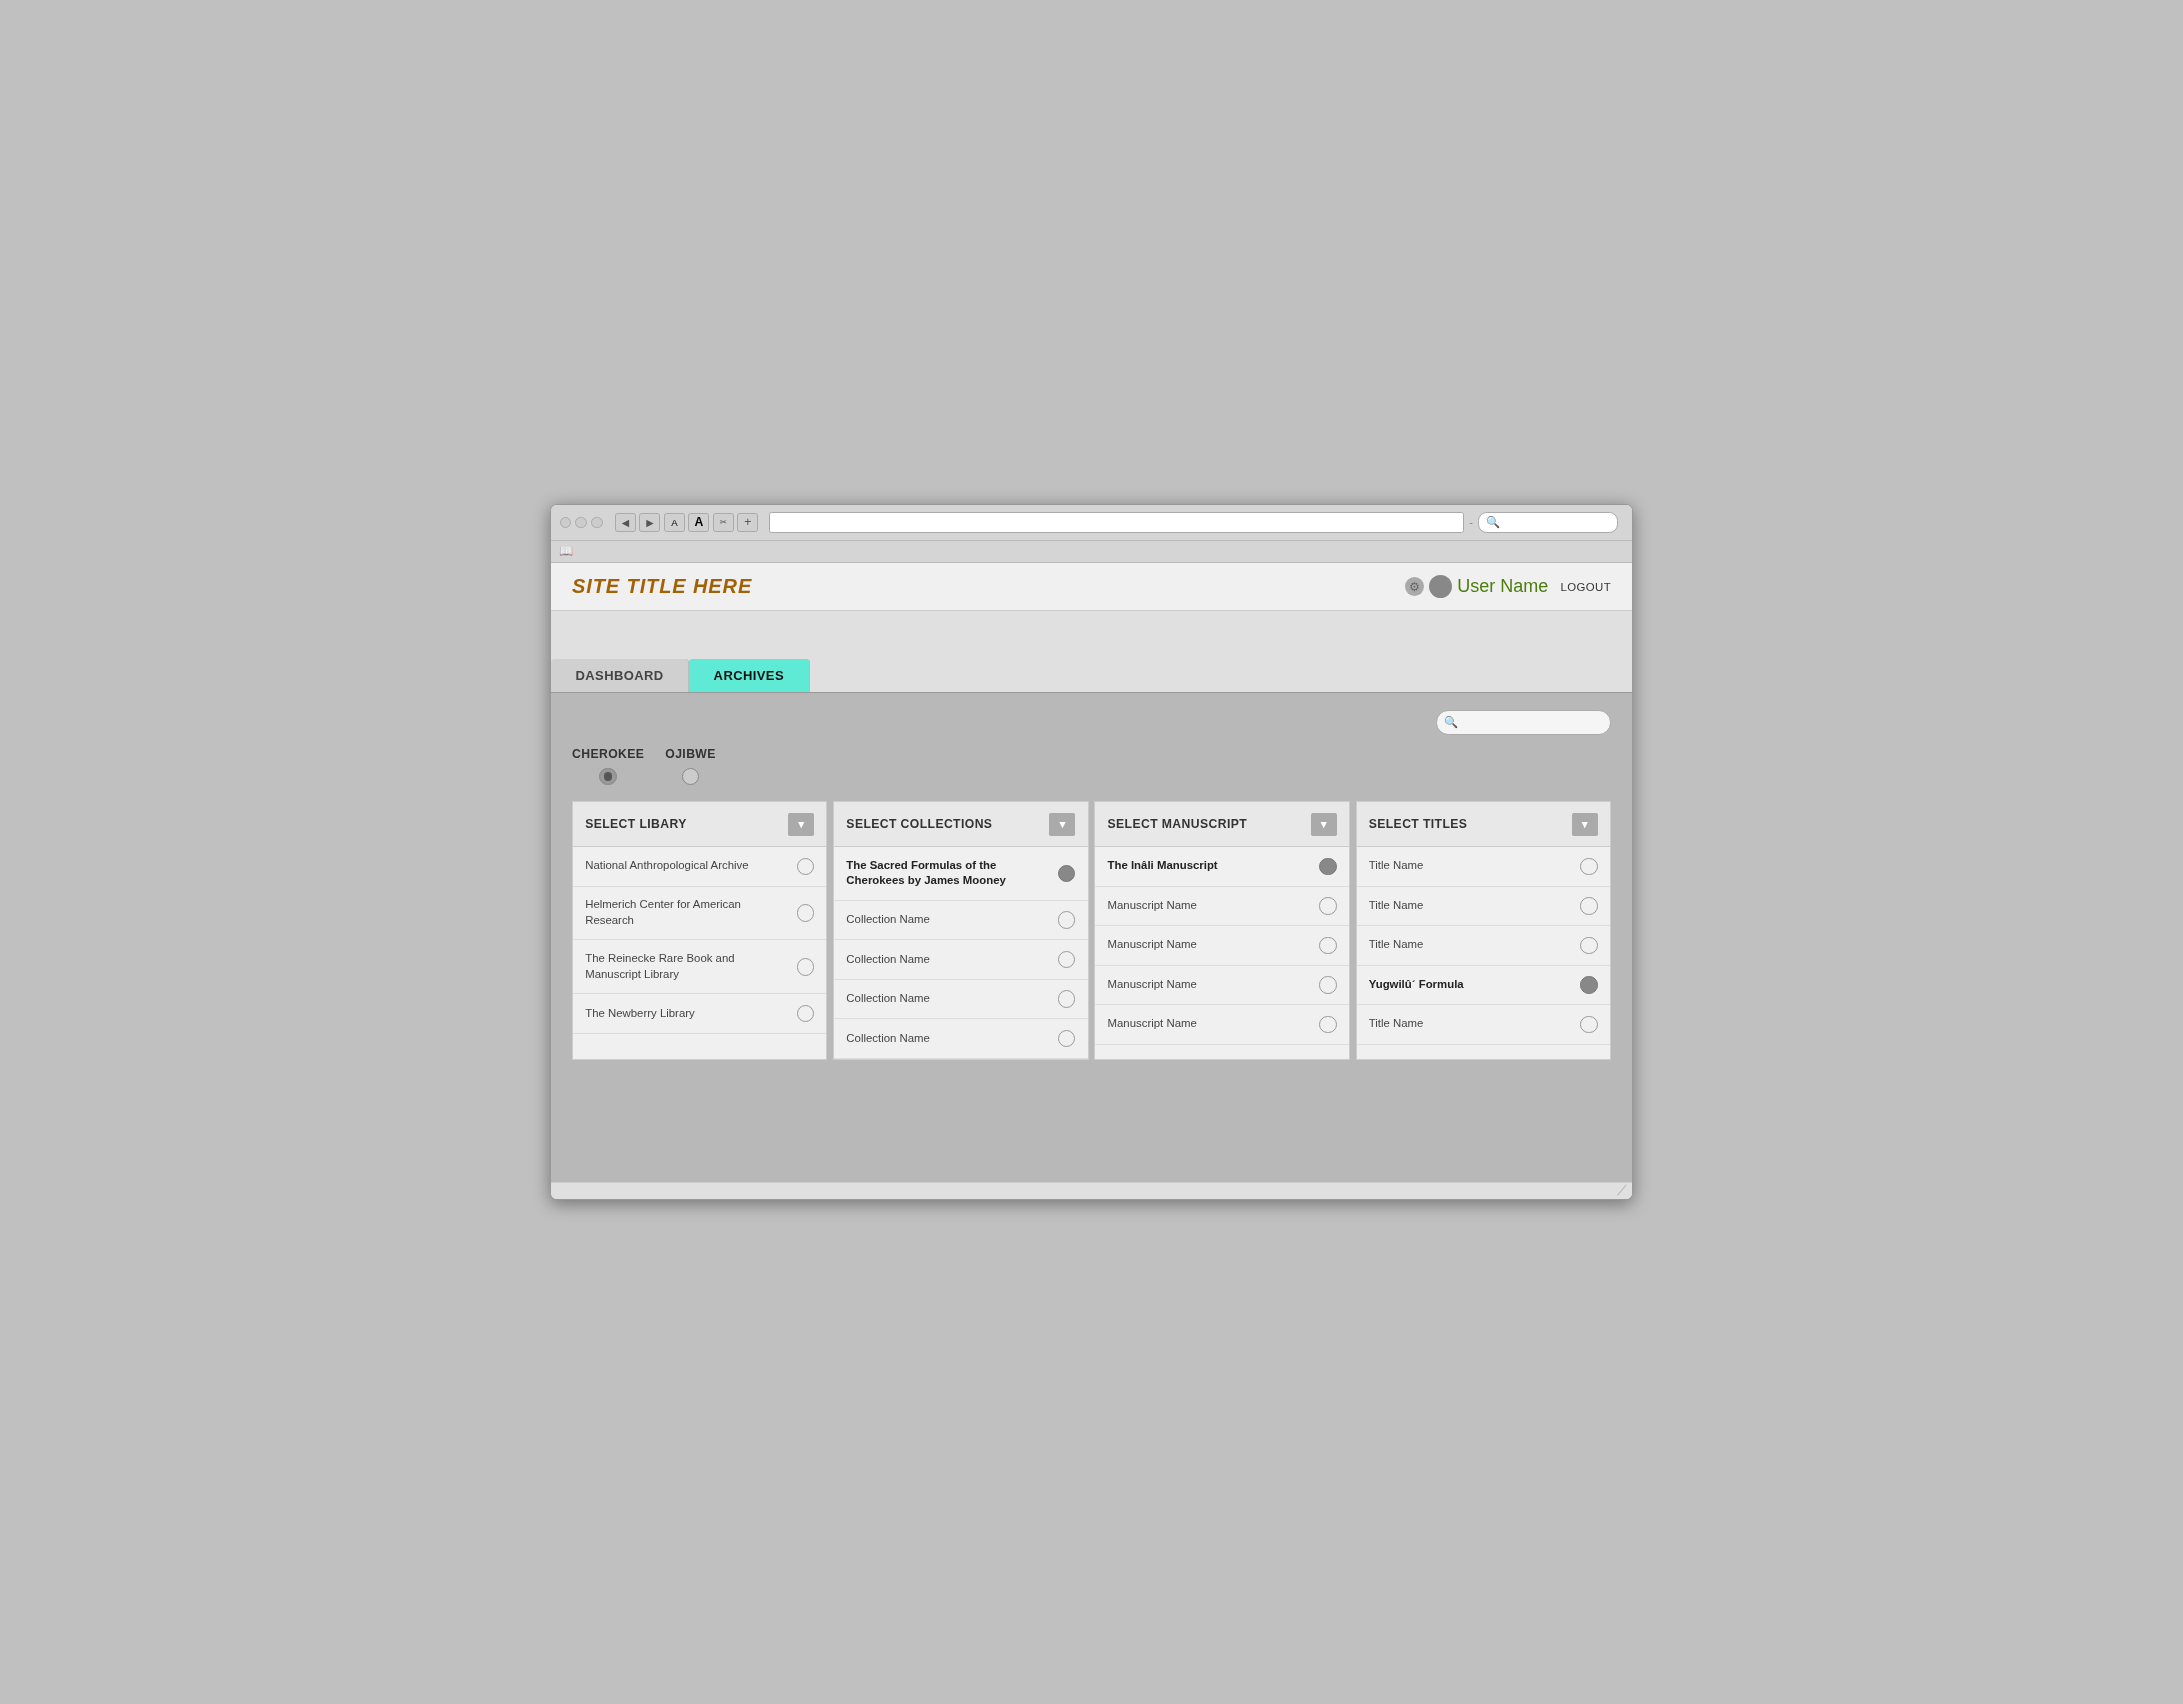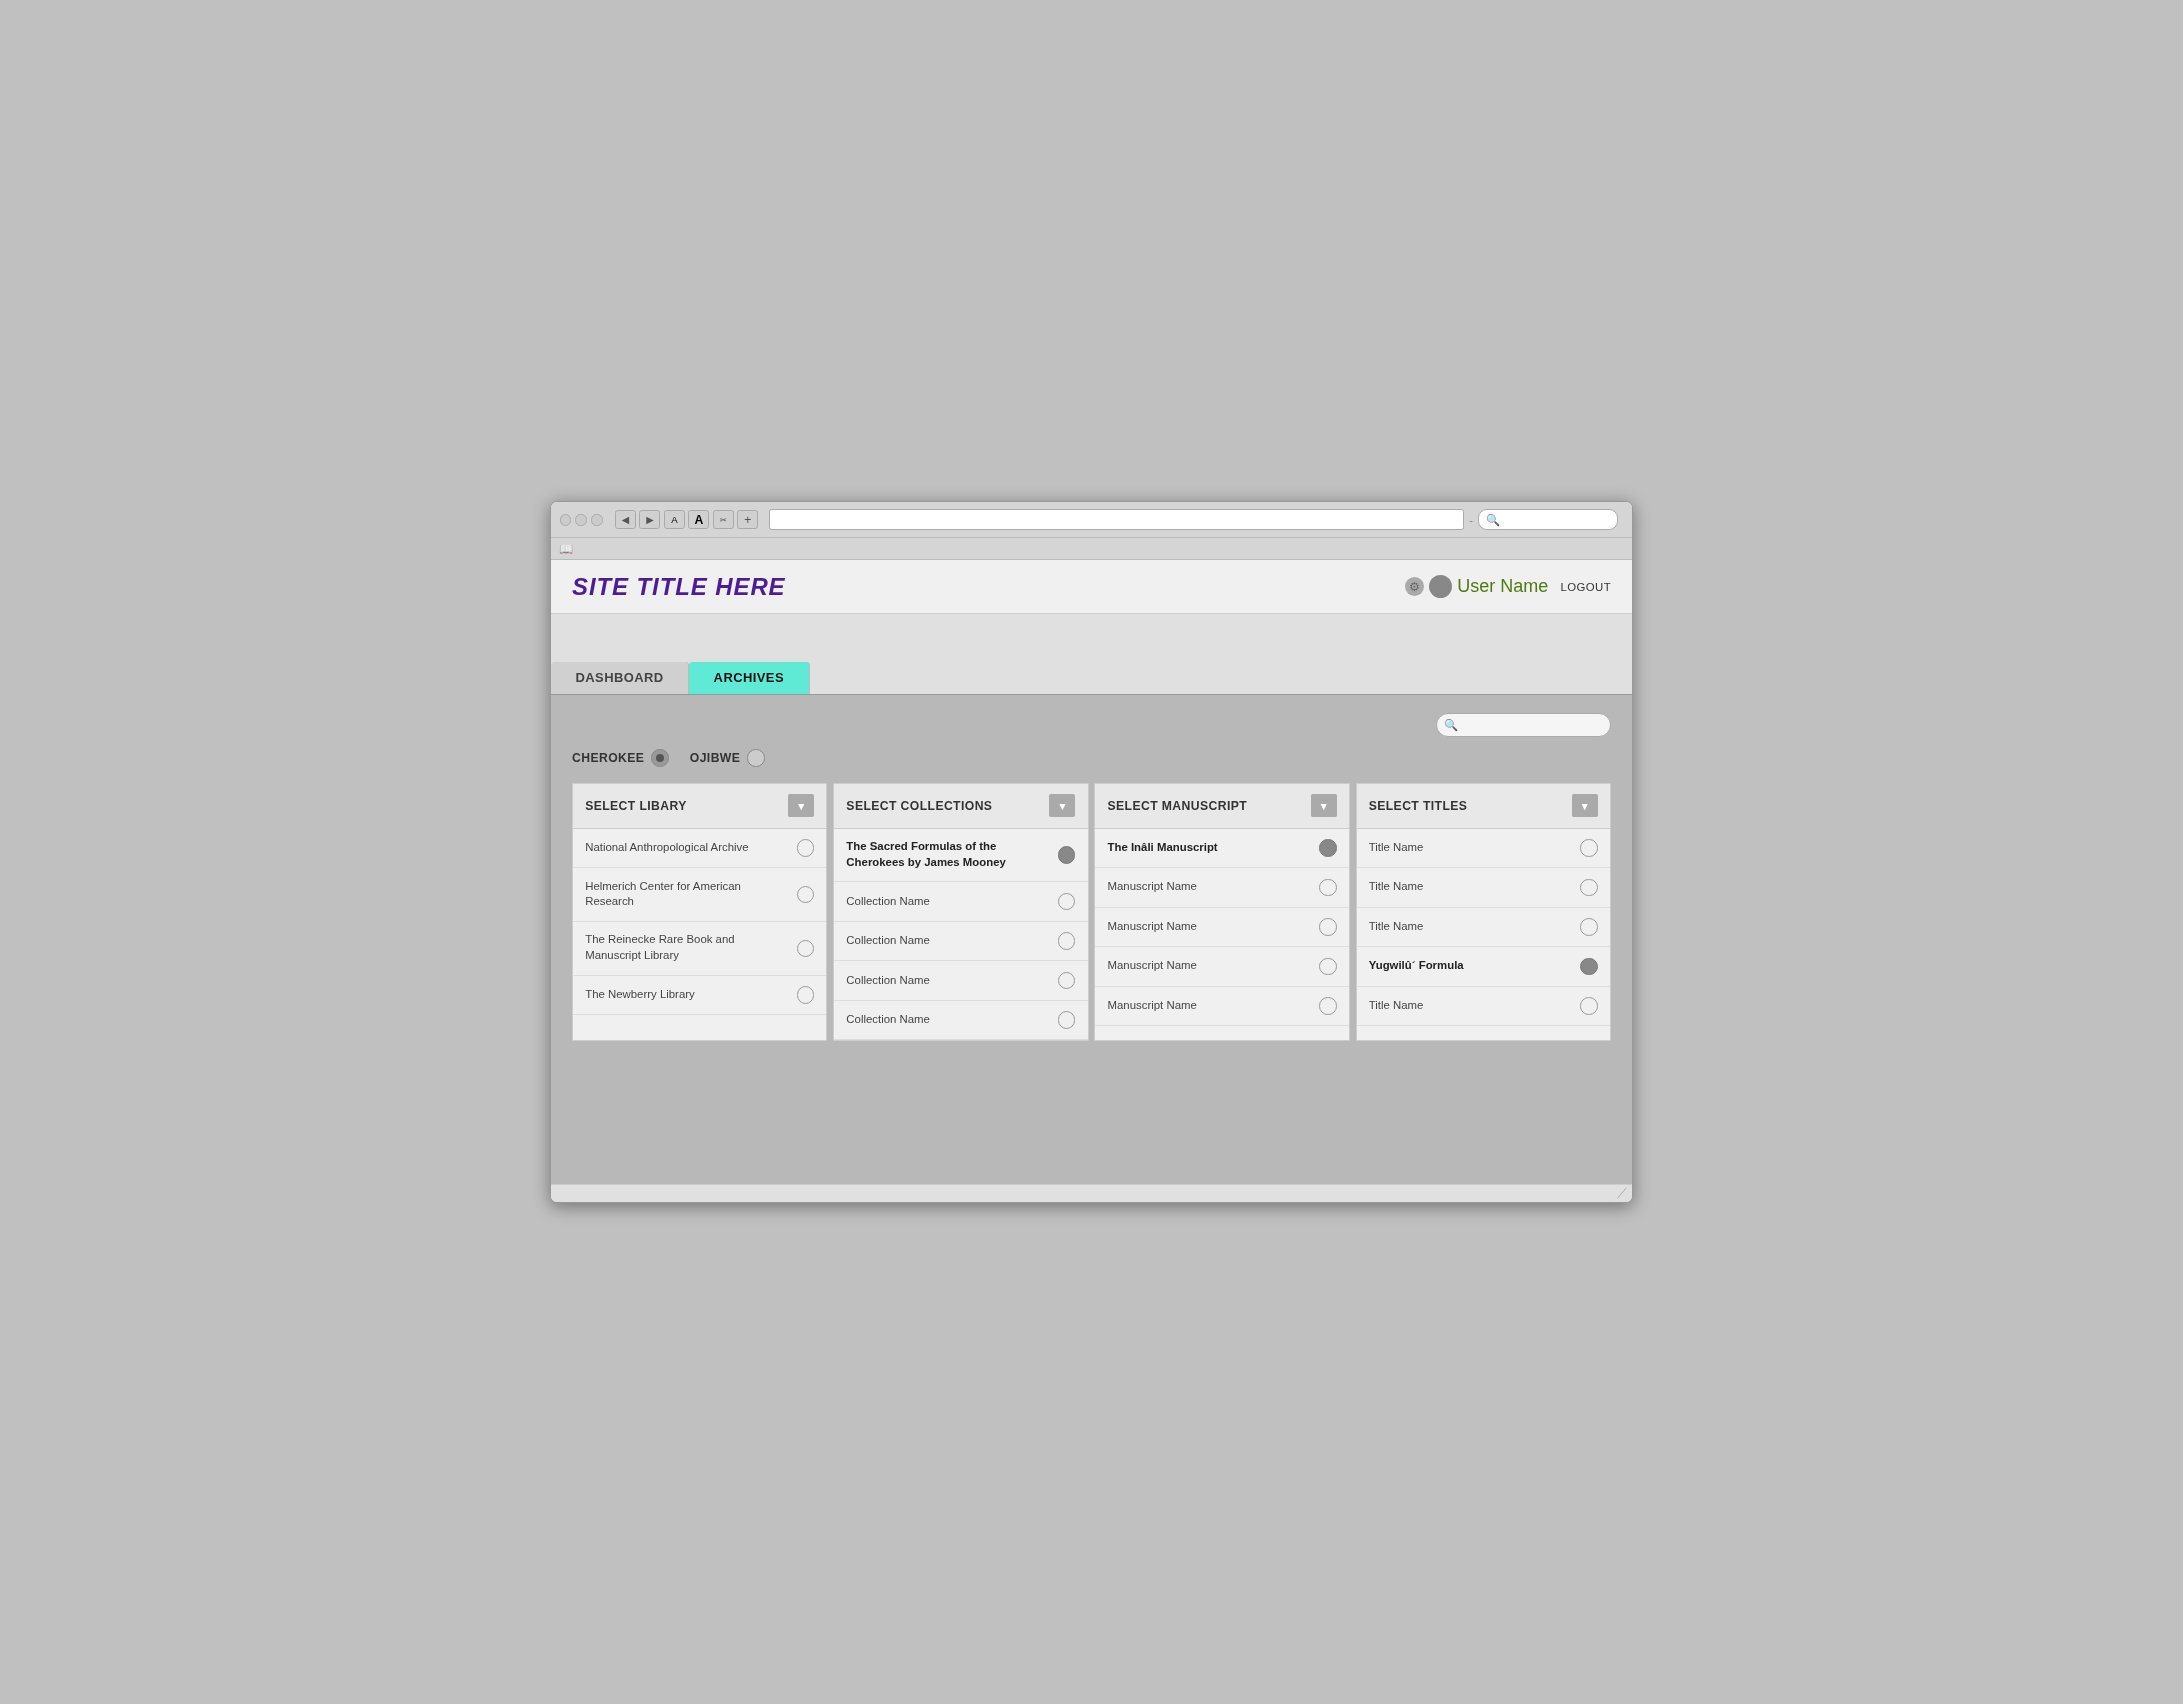--- a/index.html
+++ b/index.html
@@ -114,24 +114,24 @@
     .app-header {
       background: #f0f0f0;
       padding: 12.2px 21px;
       display: flex;
       align-items: center;
       justify-content: space-between;
       border-bottom: 0.9px solid #ccc;
     }
 
     .site-title {
-      font-size: 24px;
+      font-size: 20px;
       font-weight: 900;
       letter-spacing: 0.9px;
-      color: #4c1d95;
+      color: #a16207;
       font-style: italic;
     }
 
     .header-right {
       display: flex;
       align-items: center;
       gap: 12.2px;
     }
 
     .user-section {
@@ -242,20 +242,21 @@
       align-items: center;
       gap: 21px;
       margin-bottom: 15.7px;
     }
 
     .language-option {
       display: flex;
       align-items: center;
       gap: 7px;
       cursor: pointer;
+      flex-direction: column;
     }
 
     .language-label {
       font-size: 12.2px;
       font-weight: bold;
       letter-spacing: 0.4px;
       color: #333;
     }
 
     .radio-circle {

